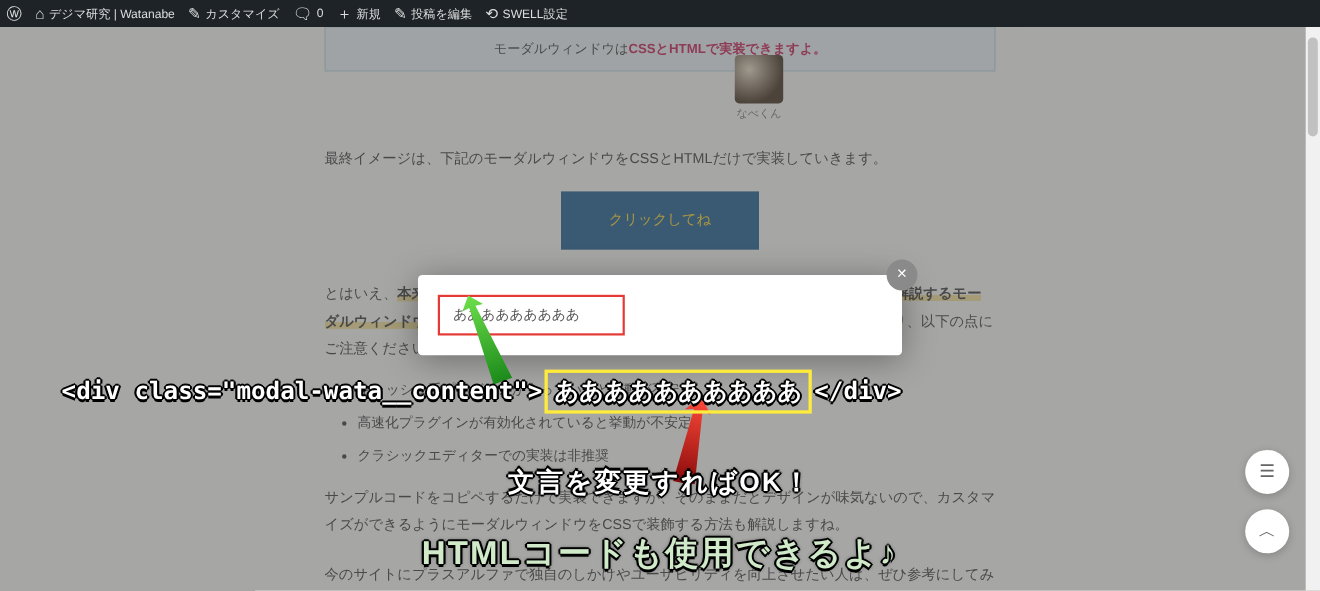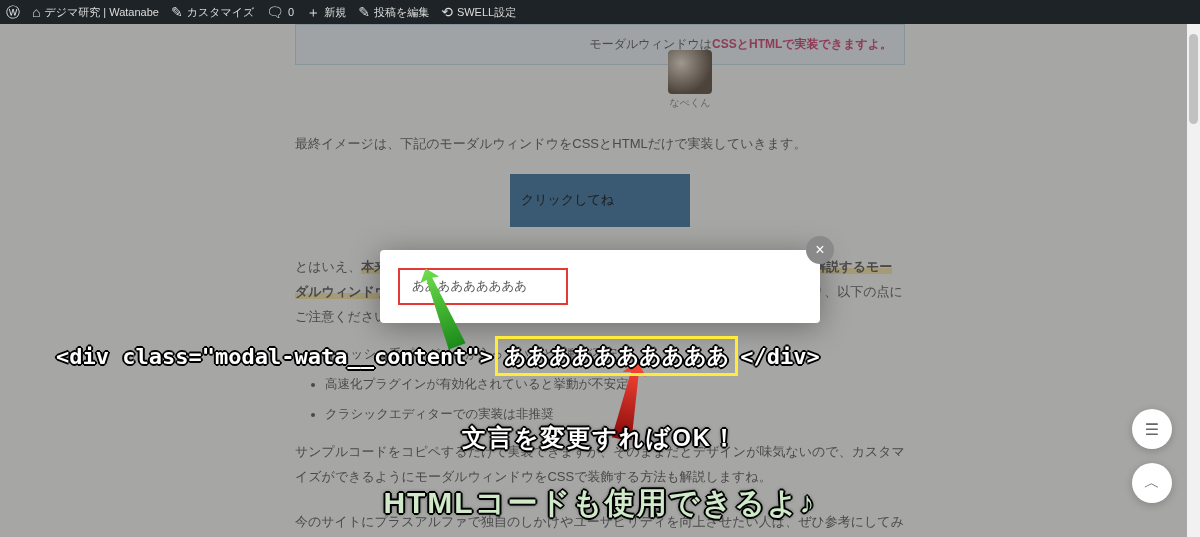--- a/index.html
+++ b/index.html
@@ -43,21 +43,21 @@
   margin: 0 auto;
   padding: 0 20px;
   font-size: 13px;
   color: #555;
   line-height: 1.9;
 }
 .notice-box {
   background: #f1f8fb;
   border: 1px solid #c6dfe8;
   padding: 8px 12px;
-  text-align: right;
+  text-align: center;
   margin-bottom: 6px;
   font-size: 12px;
 }
 .notice-box .hl { color: #d13d6b; font-weight: bold; }
 .avatar-side {
   position: absolute;
   top: 26px;
   left: 668px;
   text-align: center;
   font-size: 10px;
@@ -67,21 +67,22 @@
   width: 44px; height: 44px;
   background: radial-gradient(circle at 30% 30%, #f0e4d0, #5a4a3a 70%);
   border-radius: 4px;
   margin-bottom: 2px;
 }
 .cta-button {
   display: block;
   width: 180px;
   margin: 18px auto 28px;
   background: #3a729f;
-  color: #000000;
+  color: #fde047;
+  text-align: center;
   padding: 14px 11px;
   font-size: 13px;
   cursor: pointer;
 }
 .marker { background: linear-gradient(transparent 60%, #fce9a6 60%); font-weight: bold; }
 ul.bullets { list-style: disc; padding-left: 30px; margin: 14px 0; }
 ul.bullets li { margin: 6px 0; font-size: 12.5px; }
 
 
 .dim {

